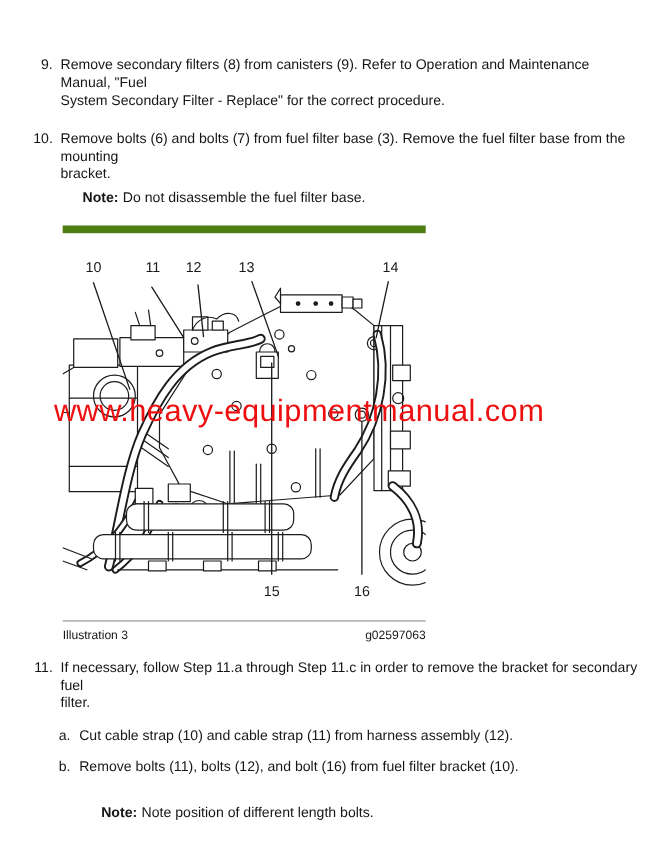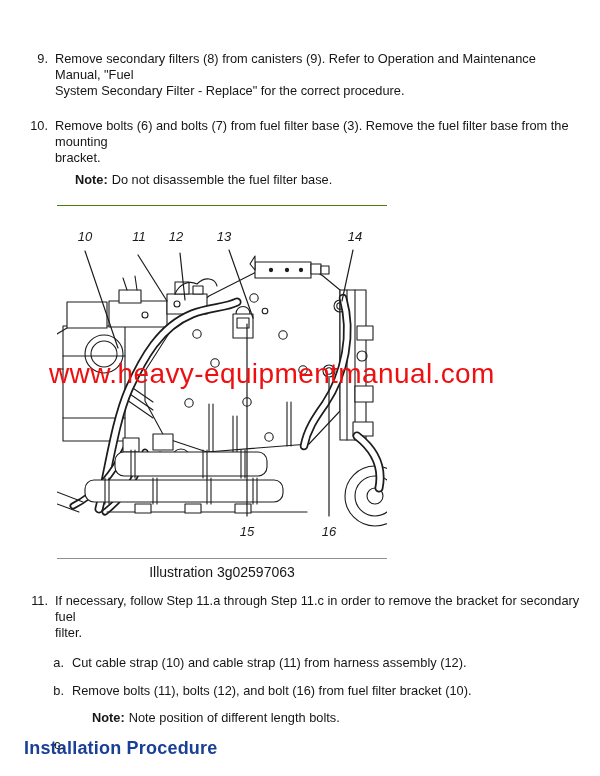--- a/index.html
+++ b/index.html
@@ -14,29 +14,29 @@
     padding-top:51px;
   }
   .step{position:relative;padding-left:55px;padding-right:18px;}
   .step .num{position:absolute;left:0;top:0;width:48px;text-align:right;}
   .substep{position:relative;padding-left:72px;padding-right:18px;}
   .substep .num{position:absolute;left:0;top:0;width:64px;text-align:right;}
   .note{padding-left:55px;}
   .note.sub{padding-left:72px;}
   .b{font-weight:bold;margin-right:4px;padding-left:20px;}
   .m9{margin-top:19px;}  .m6{margin-top:6px;}
-  .m14{margin-top:14px;} .m12{margin-top:12px;} .m11{margin-top:11px;}
+  .m14{margin-top:14px;} .m12{margin-top:12px;} .m11{margin-top:26px;}
   .fig{
     position:relative;margin:17px 0 0 57px;width:330px;height:352px;
-    border-top:1px solid #4d7c0f;border-bottom:1px solid #8f8f8f;font-style:italic;
+    border-top:7px solid #4d7c0f;border-bottom:1px solid #8f8f8f;
   }
   .fig svg{display:block;}
   .caption{
-    margin:6px 0 0 57px;width:330px;display:flex;justify-content:center;
-    font-size:14px;line-height:14px;color:#161616;
+    margin:6px 0 0 57px;width:330px;display:flex;justify-content:space-between;
+    font-size:11px;line-height:14px;color:#161616;
   }
   .wm{
     position:absolute;left:49px;top:366px;z-index:5;
     font-size:28px;font-weight:normal;letter-spacing:.4px;white-space:nowrap;
     color:#ee1010;
   }
   h1.install{
     margin:6px 0 0 24px;font-size:18px;line-height:22px;font-weight:bold;
     color:#1a3f96;letter-spacing:.2px;
   }

